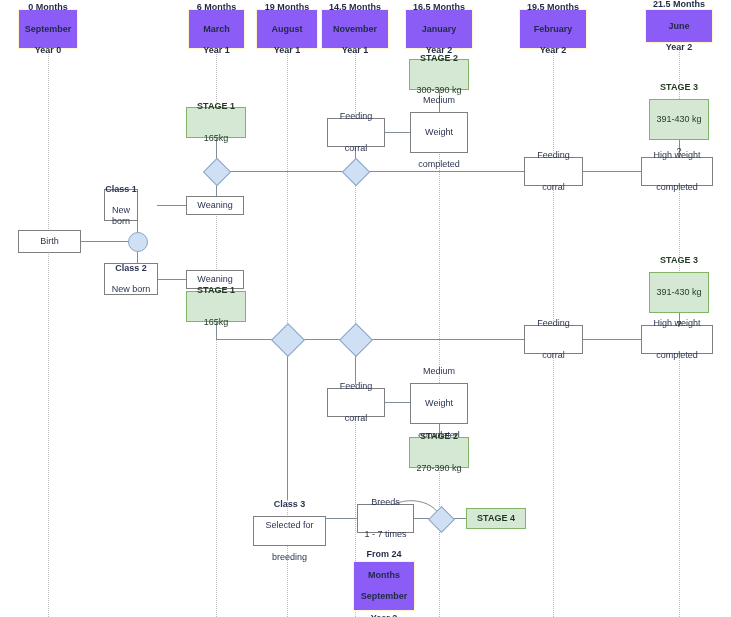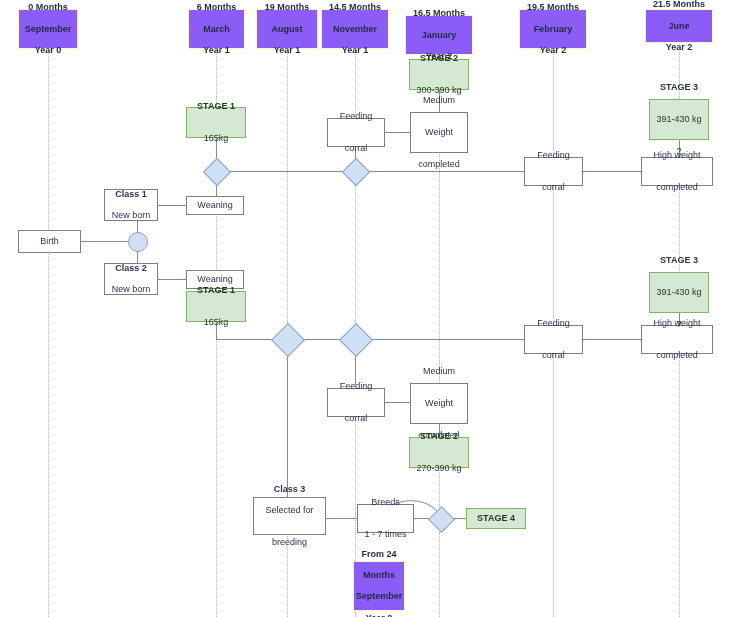--- a/index.html
+++ b/index.html
@@ -108,41 +108,41 @@
   <div class="node timebox" style="left:256px; top:9px; width:62px; height:40px;">
     <span><b>19 Months</b><br>
     <b>August</b><br>
     <b>Year 1</b></span>
   </div>
   <div class="node timebox" style="left:321px; top:9px; width:68px; height:40px;">
     <span><b>14.5 Months</b><br>
     <b>November</b><br>
     <b>Year 1</b></span>
   </div>
-  <div class="node timebox" style="left:405px; top:9px; width:68px; height:40px;margin-top:6px;">
+  <div class="node timebox" style="left:405px; top:9px; width:68px; height:40px;">
     <span><b>16.5 Months</b><br>
     <b>January</b><br>
     <b>Year 2</b></span>
   </div>
   <div class="node timebox" style="left:519px; top:9px; width:68px; height:40px;">
     <span><b>19.5 Months</b><br>
     <b>February</b><br>
     <b>Year 2</b></span>
   </div>
   <div class="node timebox" style="left:645px; top:9px; width:68px; height:34px;">
     <span><b>21.5 Months</b><br>
     <b>June</b><br>
     <b>Year 2</b></span>
   </div>
 
   <div class="node plain" style="left:18px; top:230px; width:63px; height:23px;">
     <span>Birth</span>
   </div>
 
-  <div class="node plain" style="left:104px; top:189px; width:54px; height:32px;justify-content:flex-end;">
+  <div class="node plain" style="left:104px; top:189px; width:34px; height:32px;justify-content:flex-end;">
     <span><b>Class 1</b><br>
     <span>New born</span></span>
   </div>
 
   <div class="node plain" style="left:104px; top:263px; width:54px; height:32px;">
     <span><b>Class 2</b><br>
     <span>New born</span></span>
   </div>
 
   <div class="node plain" style="left:186px; top:196px; width:58px; height:19px;">
@@ -220,36 +220,36 @@
     <span><span>High weight</span><br>
     <span>completed</span></span>
   </div>
 
   <div class="node stage" style="left:649px; top:272px; width:60px; height:41px;">
     <span><span>STAGE 3</span><br>
     <span class="sub">391-430 kg</span><br>
     <span class="sub">?</span></span>
   </div>
 
-  <div class="node plain" style="left:253px; top:497px; width:73px; height:38px;">
+  <div class="node plain" style="left:253px; top:516px; width:73px; height:30px;">
     <span><b>Class 3</b><br>
     <span>Selected for</span><br>
     <span>breeding</span></span>
   </div>
 
   <div class="node plain" style="left:357px; top:504px; width:57px; height:29px;">
     <span><span>Breeds</span><br>
     <span>1 - 7 times</span></span>
   </div>
 
   <div class="node stage" style="left:466px; top:508px; width:60px; height:21px;">
     <span>STAGE 4</span>
   </div>
 
-  <div class="node timebox" style="left:353px; top:561px; width:52px; height:50px;">
+  <div class="node timebox" style="left:353px; top:561px; width:62px; height:50px;">
     <span><b>From 24</b><br>
     <b>Months</b><br>
     <b>September</b><br>
     <b>Year 2</b></span>
   </div>
 
   <div class="circle" style="left:128px; top:232px; width:18px; height:18px;"></div>
   <div class="diamond" style="left:207px; top:162px; width:18px; height:18px;"></div>
   <div class="diamond" style="left:346px; top:162px; width:18px; height:18px;"></div>
   <div class="diamond" style="left:276px; top:328px; width:22px; height:22px;"></div>

